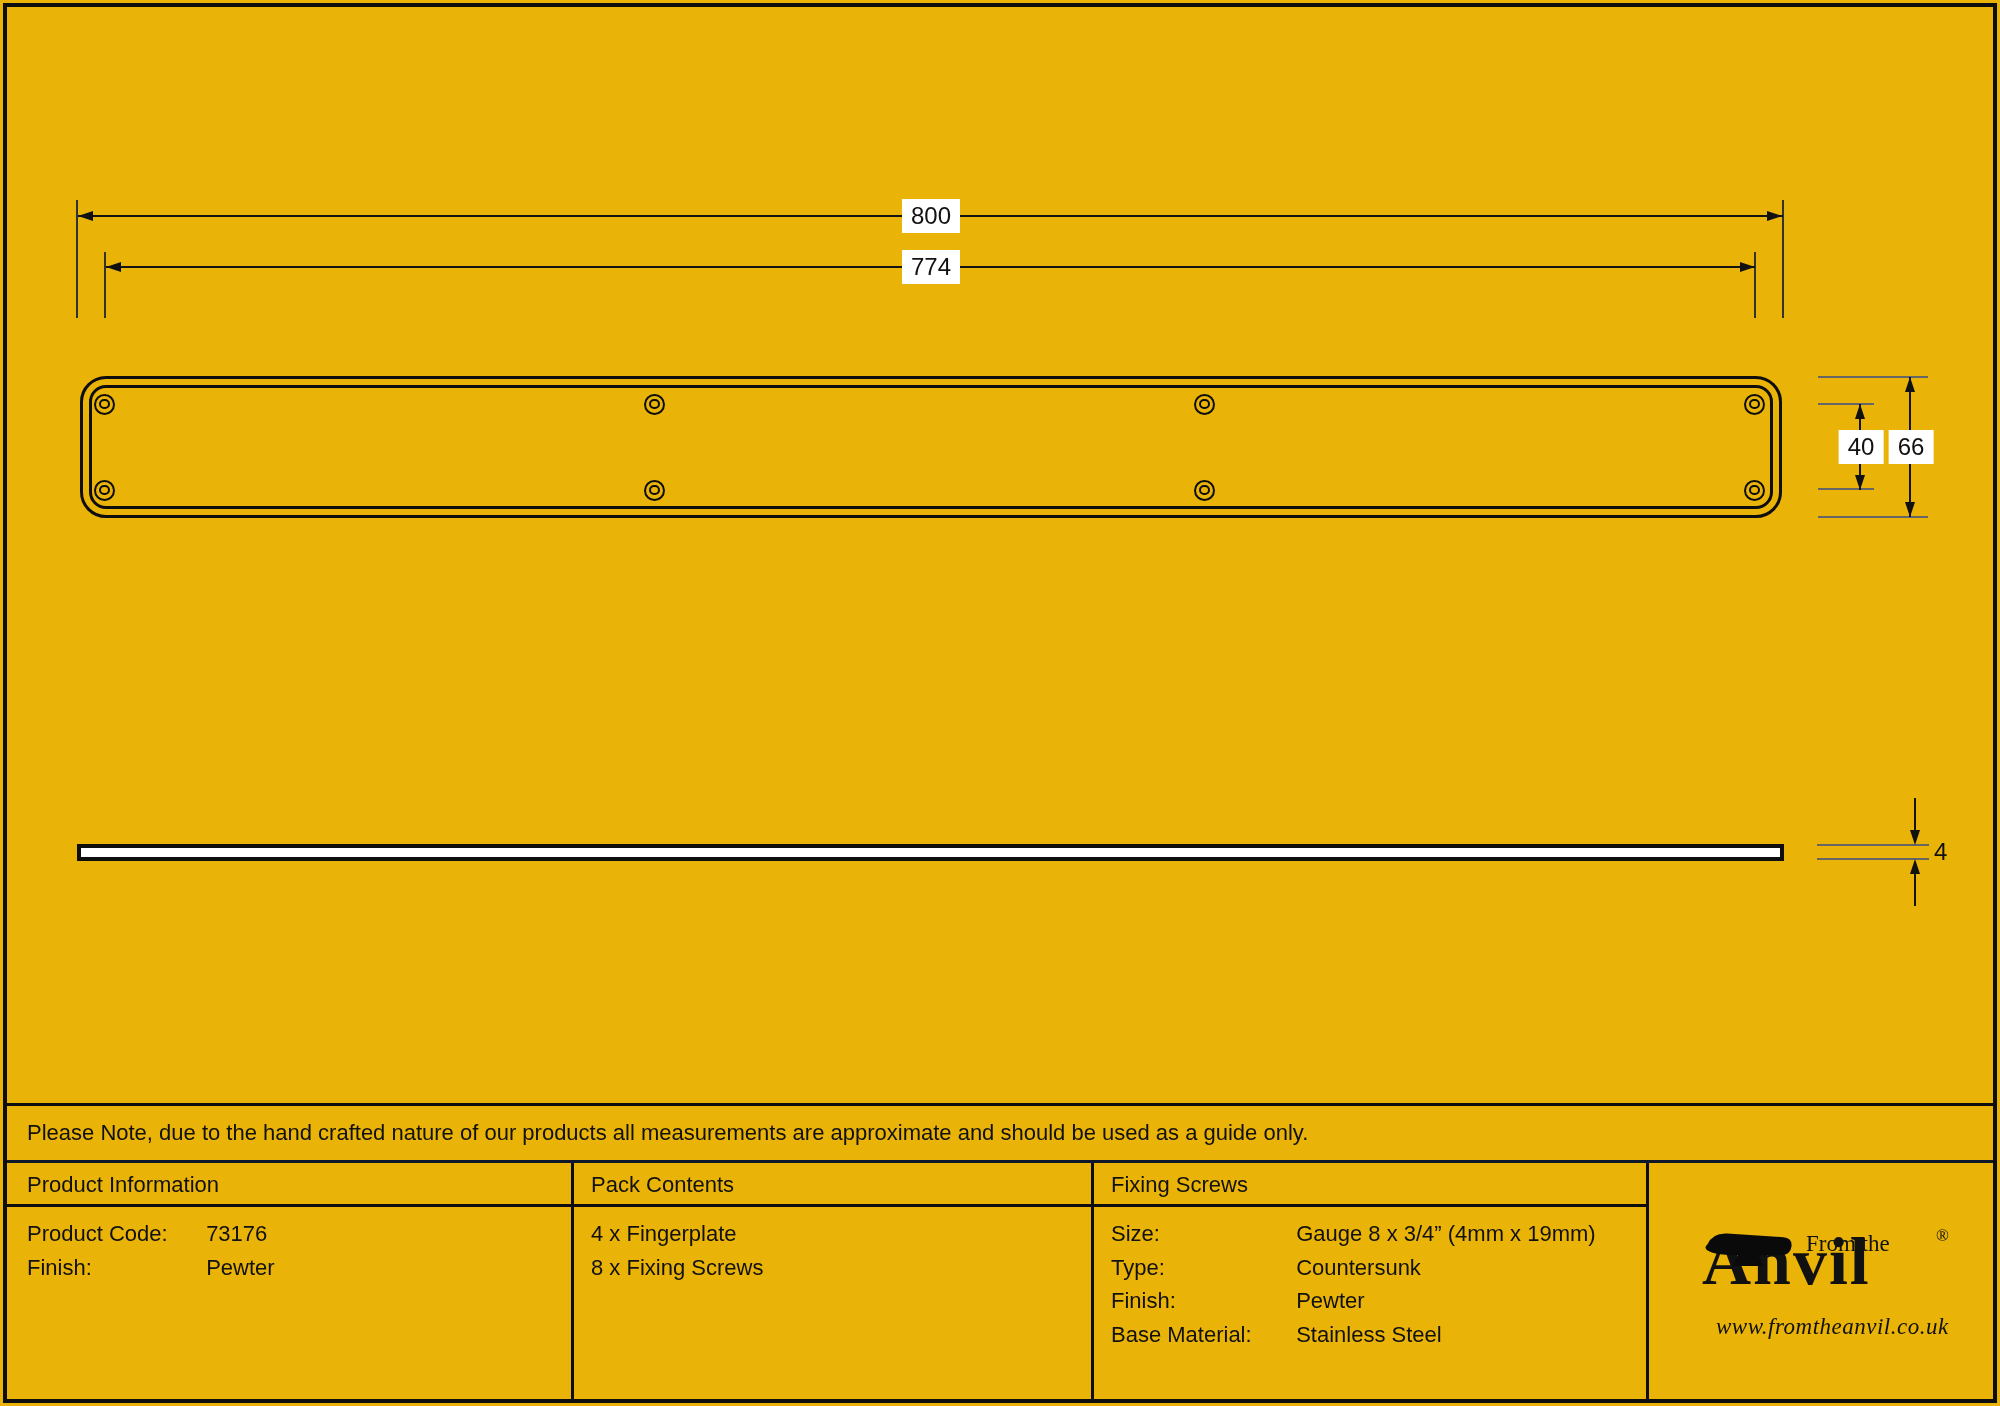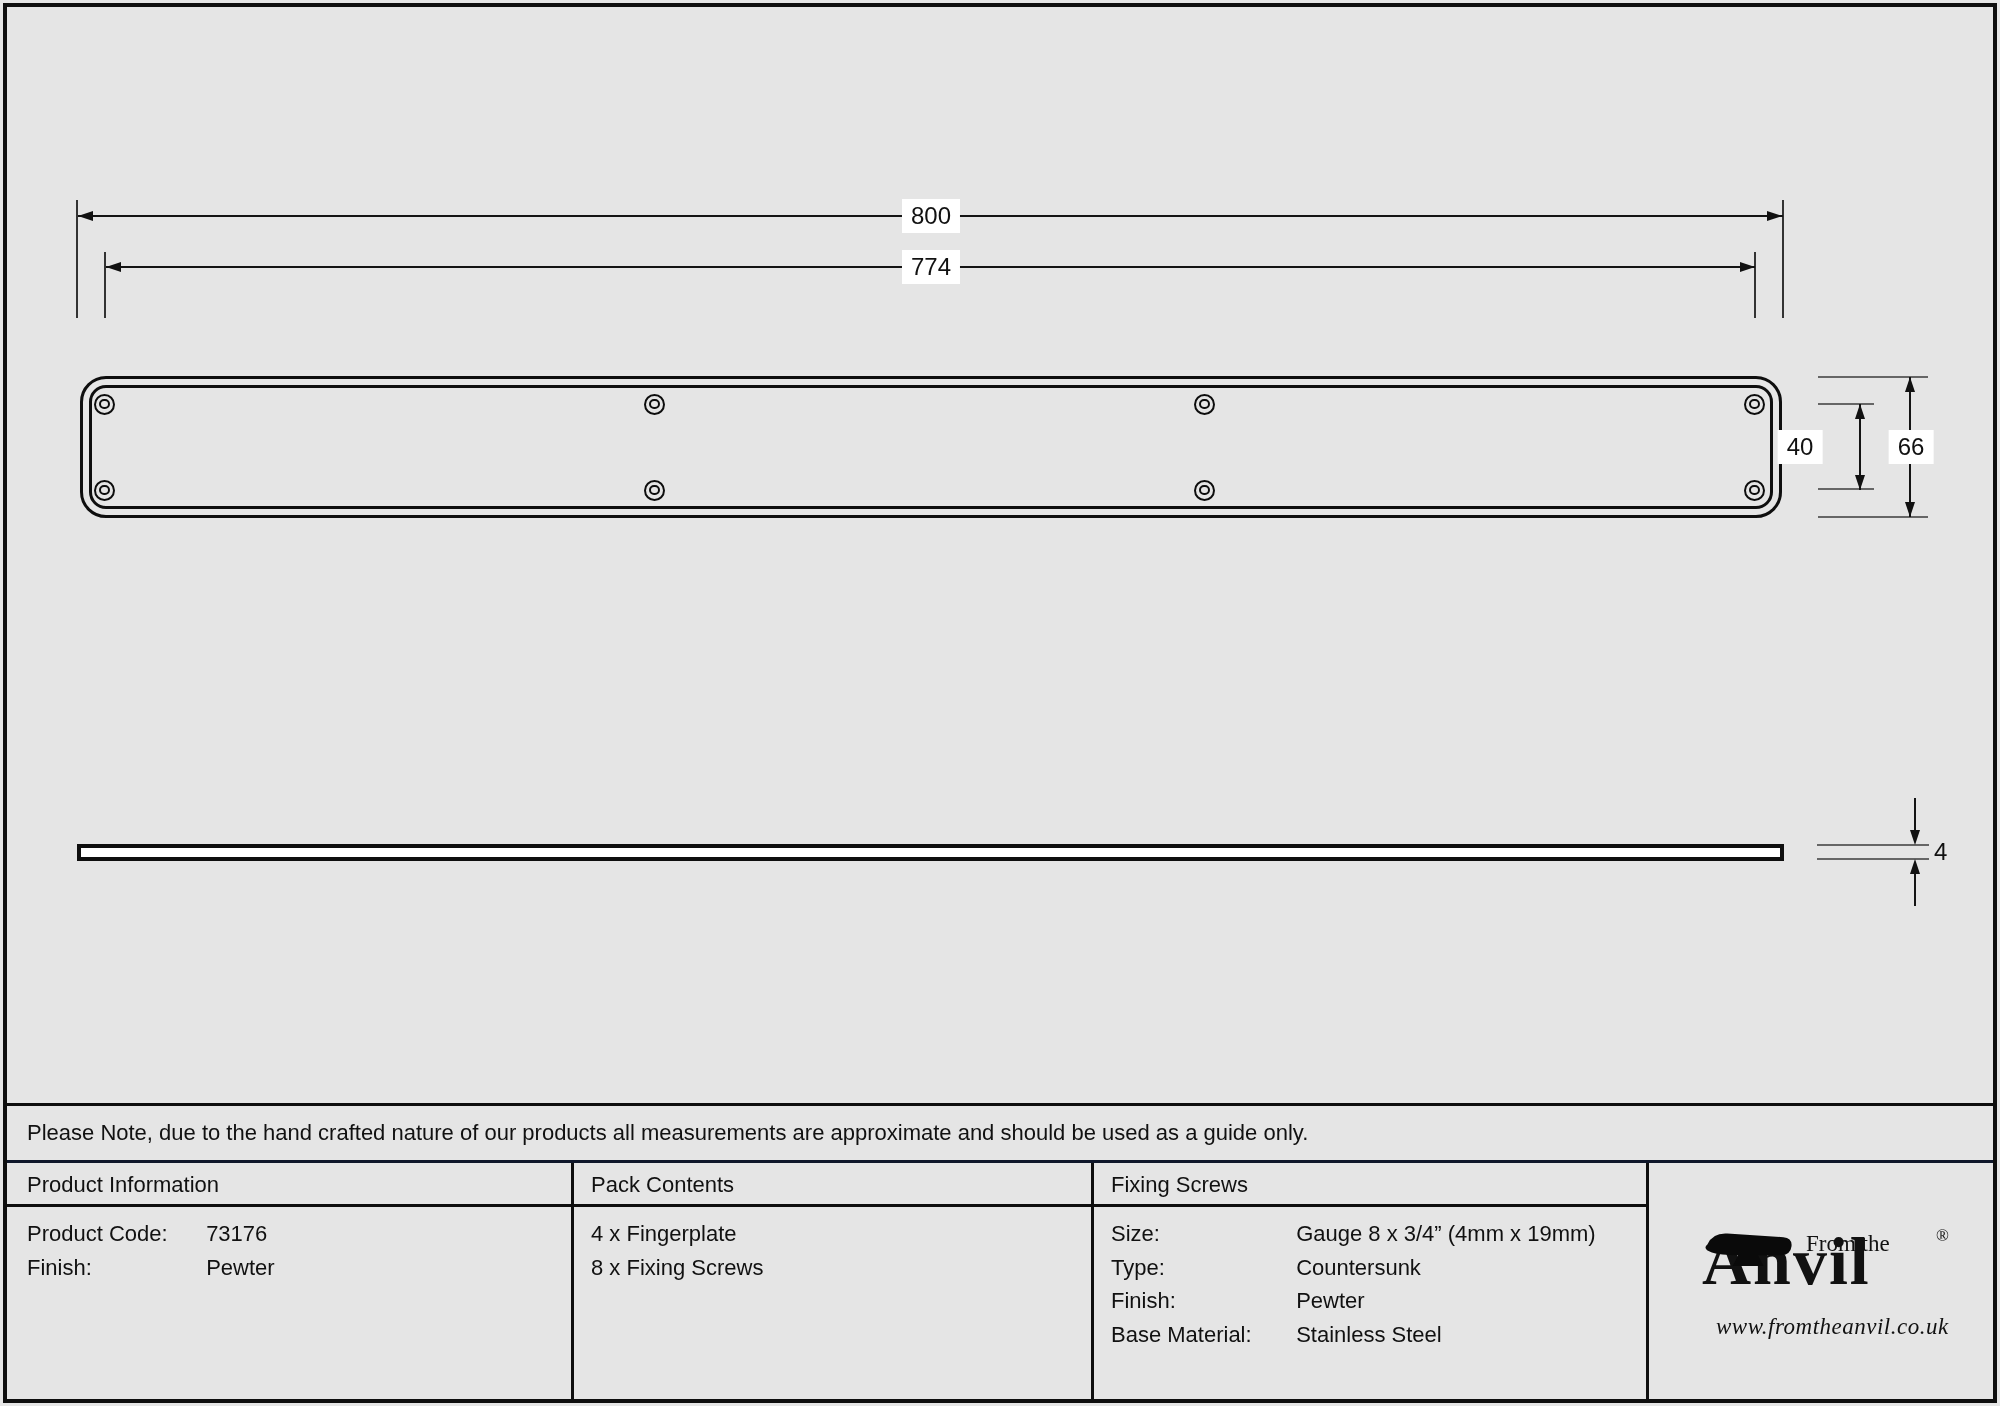--- a/index.html
+++ b/index.html
@@ -1,16 +1,16 @@
 <!DOCTYPE html>
 <html><head>
 <meta charset="utf-8">
 <style>
   html,body{margin:0;padding:0;background:#fff;}
-  .page{position:relative;width:2000px;height:1406px;background:#e5e5e5;
+  .page{position:relative;width:2000px;height:1406px;background:#eab308;
         font-family:"Liberation Sans",sans-serif;color:#111;overflow:hidden;}
   .abs{position:absolute;}
   .frame{position:absolute;inset:3px;border:4px solid #0e0e0e;}
   .hline{position:absolute;height:2px;background:#141414;}
   .vline{position:absolute;width:2px;background:#141414;}
   .ext{position:absolute;width:2px;background:#333;}
   .tick{position:absolute;height:2px;background:#666;}
   .tri{position:absolute;width:0;height:0;}
   .tri-l{border-top:5px solid transparent;border-bottom:5px solid transparent;border-right:15px solid #111;}
   .tri-r{border-top:5px solid transparent;border-bottom:5px solid transparent;border-left:15px solid #111;}
@@ -99,21 +99,21 @@
   <div class="tick" style="left:1818px;top:516px;width:110px;"></div>
   <div class="tick" style="left:1818px;top:403px;width:56px;"></div>
   <div class="tick" style="left:1818px;top:488px;width:56px;"></div>
   <div class="vline" style="left:1909px;top:377px;height:140px;"></div>
   <div class="tri tri-u" style="left:1905px;top:377px;"></div>
   <div class="tri tri-d" style="left:1905px;top:502px;"></div>
   <span class="dimlabel" style="left:1911px;top:447px;">66</span>
   <div class="vline" style="left:1859px;top:404px;height:86px;"></div>
   <div class="tri tri-u" style="left:1855px;top:404px;"></div>
   <div class="tri tri-d" style="left:1855px;top:475px;"></div>
-  <span class="dimlabel" style="left:1800px;top:447px;">40</span>
+  <span class="dimlabel" style="left:1861px;top:447px;">40</span>
 
   <div class="sidebar"></div>
 
   <div class="tick" style="left:1817px;top:844px;width:112px;"></div>
   <div class="tick" style="left:1817px;top:858px;width:112px;"></div>
   <div class="vline" style="left:1914px;top:798px;height:33px;"></div>
   <div class="tri tri-d" style="left:1910px;top:830px;"></div>
   <div class="vline" style="left:1914px;top:873px;height:33px;"></div>
   <div class="tri tri-u" style="left:1910px;top:859px;"></div>
   <span class="abs" style="left:1934px;top:852px;transform:translateY(-50%);font-size:24px;">4</span>

